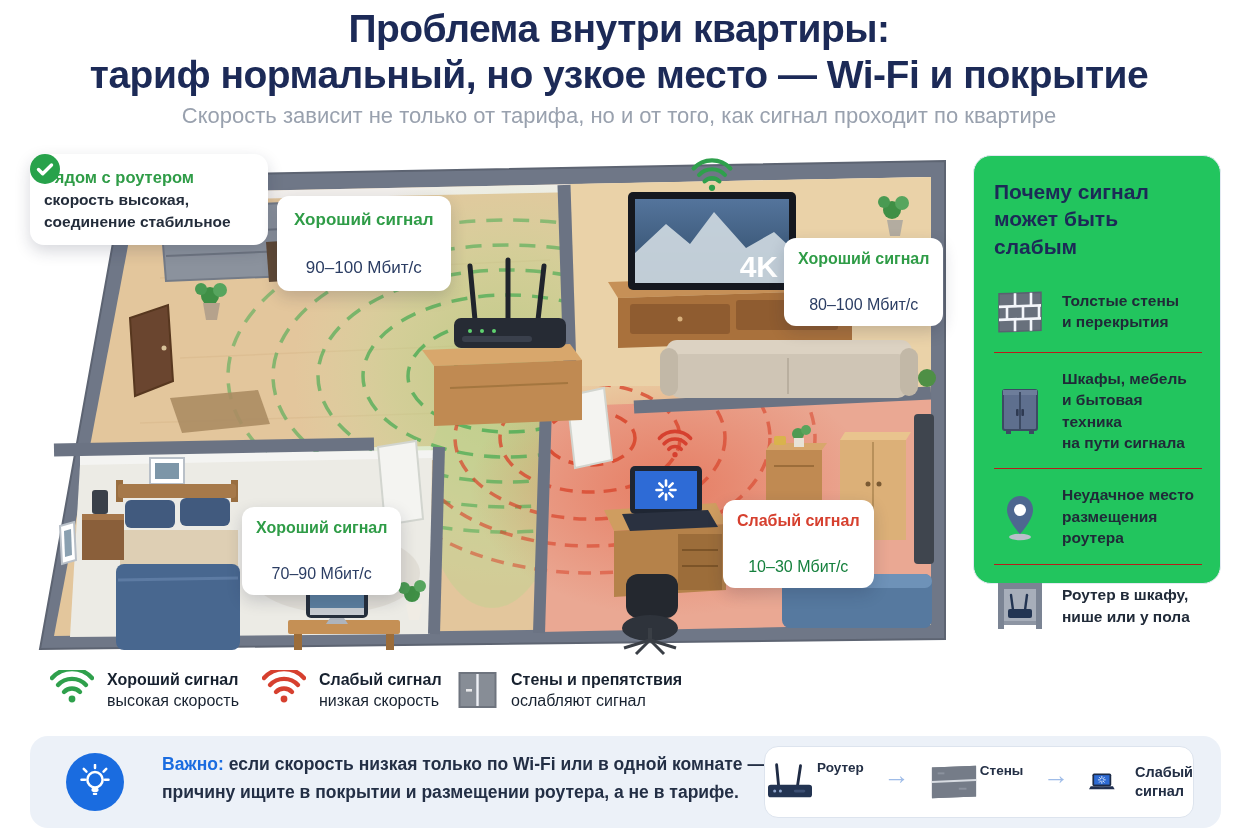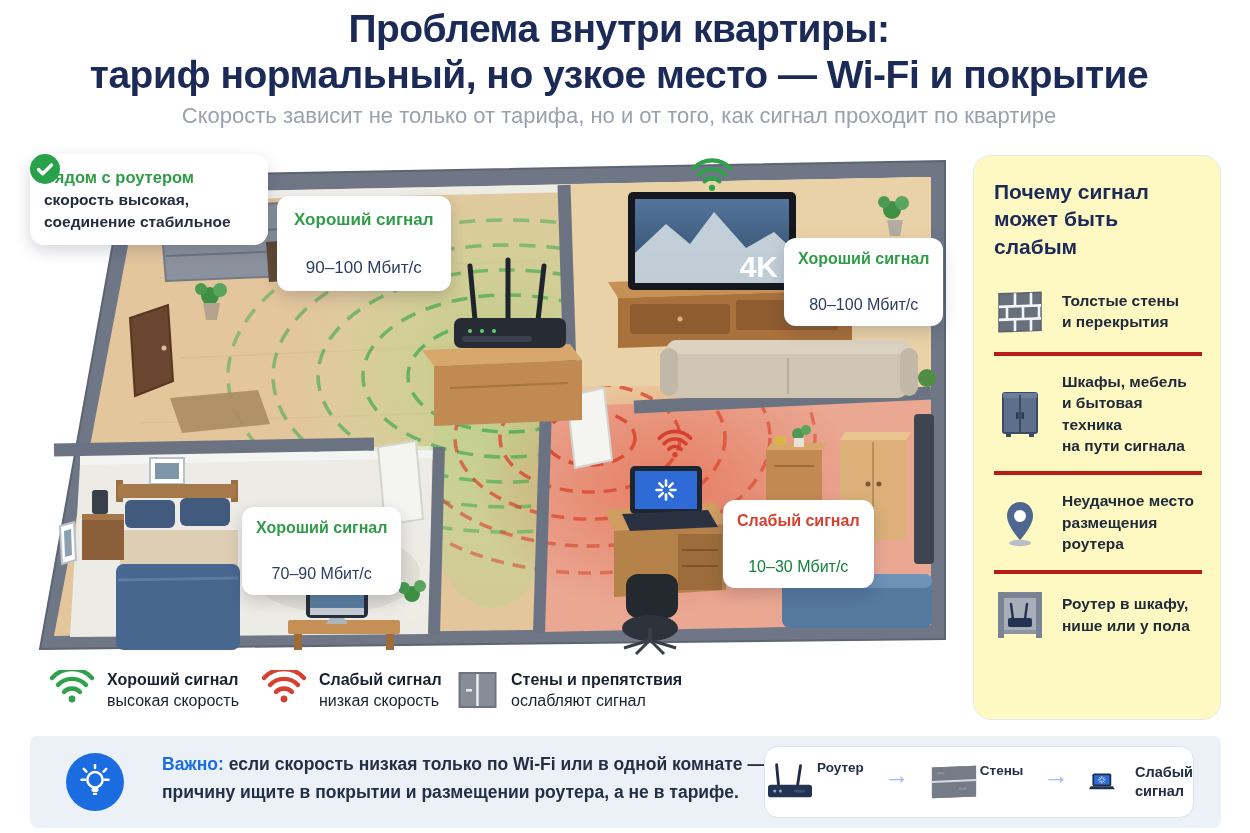--- a/index.html
+++ b/index.html
@@ -26,36 +26,36 @@
   .callout{padding:12px 14px;line-height:1.42;font-size:15.5px;color:#242d3b;font-weight:600;border-radius:14px;}
   .callout .t{display:block;font-size:16.5px;font-weight:800;}
   .callout .b{white-space:pre-line;}
   #routerCallout{left:0;top:6px;width:238px;display:flex;gap:10px;box-sizing:border-box;}
   #routerCallout .t{color:#2f9c47;}
   #farCallout{left:691px;top:453px;width:228px;}
   #farCallout .t{color:#d6402f;}
   #farCallout::before{content:"";position:absolute;left:-10px;bottom:14px;width:0;height:0;
       border-top:9px solid transparent;border-bottom:9px solid transparent;border-right:13px solid #fff;}
   
-  .sidebar{position:absolute;left:973px;top:155px;width:248px;height:565px;box-sizing:border-box;
-      background:#fef9c3;border:1px solid #e3e9f2;border-radius:18px;padding:20px 18px 8px 20px;}
+  .sidebar{position:absolute;left:973px;top:155px;width:248px;height:429px;box-sizing:border-box;
+      background:#22c55e;border:1px solid #e3e9f2;border-radius:18px;padding:20px 18px 8px 20px;}
   .sidebar h2{margin:2px 0 10px;font-size:21px;line-height:1.3;color:#1c2a57;font-weight:800;white-space:pre-line;}
   .side-item{display:flex;align-items:center;gap:16px;padding:15px 0;}
-  .side-item.sep{border-top:4px solid #b91c1c;}
+  .side-item.sep{border-top:1px solid #b91c1c;}
   .side-text{font-size:15.5px;color:#202a38;line-height:1.38;white-space:pre-line;font-weight:600;}
   .side-ico{flex:0 0 52px;height:52px;}
   
   .legend{position:absolute;left:30px;top:666px;width:930px;height:62px;}
   .legend-item{position:absolute;display:flex;align-items:flex-start;gap:13px;}
   .legend-text{line-height:1.3;}
   .legend-title{font-size:16px;font-weight:800;color:#17212f;}
   .legend-sub{font-size:16px;font-weight:500;color:#17212f;}
   #leg1{left:20px;top:4px;} #leg2{left:232px;top:4px;} #leg3{left:428px;top:4px;}
   
-  .note{position:absolute;left:30px;top:736px;width:1191px;height:92px;background:#ecf1f8;border-radius:8px;}
+  .note{position:absolute;left:30px;top:736px;width:1191px;height:92px;background:#ecf1f8;border-radius:18px;}
   .bulb{position:absolute;left:36px;top:17px;width:58px;height:58px;border-radius:50%;background:#1a6ce0;
         display:flex;align-items:center;justify-content:center;}
   .note-text{position:absolute;left:132px;top:14px;font-size:17.5px;line-height:1.6;color:#232f45;font-weight:600;}
   .note-label{color:#1a6ce0;font-weight:800;}
   .chain{position:absolute;left:734px;top:10px;width:430px;height:72px;background:#fff;
         border:1.5px solid #dde4ee;border-radius:14px;display:flex;align-items:center;justify-content:center;gap:20px;box-sizing:border-box;}
   .chain-block{display:flex;flex-direction:row;align-items:flex-start;gap:2px;}
   .chain-label{font-size:13.5px;color:#232f45;font-weight:600;}
   .chain-arrow{font-size:26px;color:#9fbce8;font-weight:700;margin-top:-14px;}
   .chain-result{font-size:14.5px;color:#232f45;font-weight:600;white-space:pre-line;line-height:1.3;}

